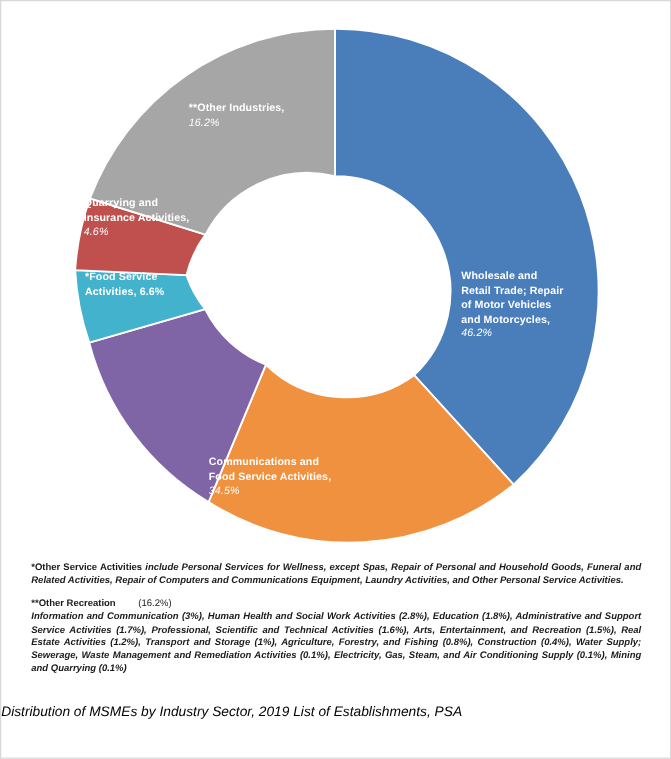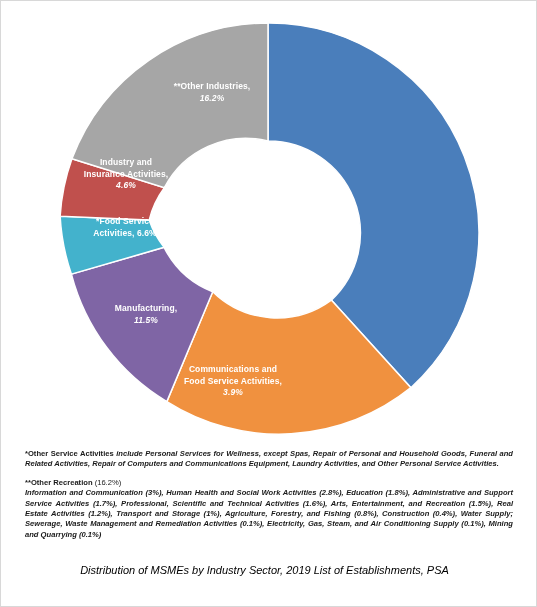--- a/index.html
+++ b/index.html
@@ -36,26 +36,25 @@
     top: 0;
   }
 
   
   .slice-label {
     position: absolute;
     color: #ffffff;
     font-weight: bold;
     font-size: 8.5px;
     line-height: 11.5px;
-    text-align: center;
     letter-spacing: 0.1px;
   }
   .slice-label .pct {
     font-style: italic;
-    font-weight: bold;
+    font-weight: normal;
   }
   .lbl-wholesale {
     left: 368px;
     top: 214px;
     width: 118px;
   }
   .lbl-accommodation {
     left: 166px;
     top: 363px;
     width: 132px;
@@ -101,29 +100,29 @@
   .fn-head {
     font-weight: bold;
     font-style: normal;
   }
   .fn-body {
     font-style: italic;
     font-weight: bold;
   }
   .fn-plain {
     font-style: normal;
+    margin-left: 16px;
   }
 
   
   #caption {
     position: absolute;
     left: 0;
     top: 563px;
     width: 527px;
-    text-align: center;
     font-size: 11px;
     font-style: italic;
     color: #000000;
   }
 </style>
 </head>
 <body>
 
 <div id="page">
 
@@ -160,39 +159,42 @@
                A 92 92 0 0 0 148.17 219.10
                Z"></path>
 
       <path fill="#a6a6a6" stroke="#ffffff" stroke-width="1.5" d="M 70.93 157.80
                A 210 210 0 0 1 267 22
                L 267 140
                A 92 92 0 0 0 163.35 186.71
                Z"></path>
     </svg>
 
+    <div class="slice-label lbl-wholesale">
+      <span>Wholesale and</span><br>
+      <span>Retail Trade; Repair</span><br>
+      <span>of Motor Vehicles</span><br>
+      <span>and Motorcycles,</span><br>
+      <span class="pct">46.2%</span>
+    </div>
 
     <div class="slice-label lbl-accommodation">
       <span>Communications and</span><br>
       <span>Food Service Activities,</span><br>
-      <span class="pct">3.9%</span>
-    </div>
-
-    <div class="slice-label lbl-manufacturing">
-      <span>Manufacturing,</span><br>
-      <span class="pct">11.5%</span>
-    </div>
+      <span class="pct">34.5%</span>
+    </div>
+
 
     <div class="slice-label lbl-otherservice">
       <span>*Food Service</span><br>
       <span>Activities, 6.6%</span>
     </div>
 
     <div class="slice-label lbl-financial">
-      <span>Industry and</span><br>
+      <span>Quarrying and</span><br>
       <span>Insurance Activities,</span><br>
       <span class="pct">4.6%</span>
     </div>
 
     <div class="slice-label lbl-otherindustries">
       <span>**Other Industries,</span><br>
       <span class="pct">16.2%</span>
     </div>
   </div>
 

